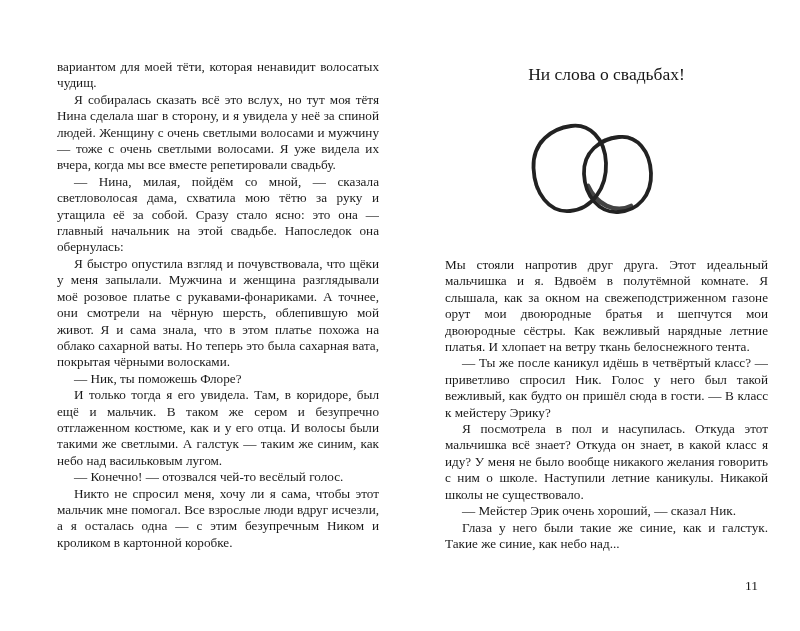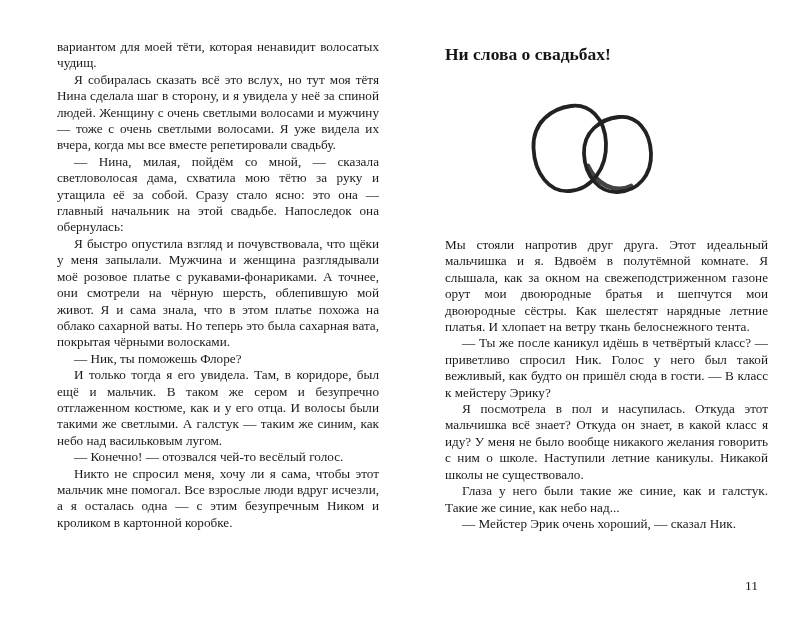--- a/index.html
+++ b/index.html
@@ -10,42 +10,42 @@
   body {
     width: 800px;
     height: 631px;
     position: relative;
     font-family: "Liberation Serif", "DejaVu Serif", serif;
     color: #1a1a1a;
     overflow: hidden;
   }
   .page {
     position: absolute;
-    top: 39px;
+    top: 59px;
   }
   .page-left  { left: 57px;  width: 322px; }
   .page-right { left: 445px; width: 323px; }
 
   .page p {
     margin: 0;
     font-size: 13.2px;
     line-height: 16.4px;
     text-align: justify;
     text-indent: 17px;
     hyphens: auto;
     -webkit-hyphens: auto;
   }
   .page p.flush { text-indent: 0; }
 
   .chapter-title {
     margin: 3px 0 0 0;
     font-size: 17.5px;
     line-height: 24px;
-    text-align: left;
-    font-weight: bold;
+    text-align: center;
+    font-weight: normal;
     color: #161616;
   }
 
   .illustration {
     margin: 36px 0 0 85px;
     width: 126px;
     height: 110px;
   }
 
   .first-body-paragraph { margin-top: 25px !important; }
@@ -85,20 +85,20 @@
       <path d="M 10,19 C 3,31 1.5,51 6.5,67" stroke="#222222" stroke-width="1.6" stroke-linecap="round" opacity="0.45" fill="none"></path>
 
       <path d="M 89,15 C 107,13 120,29 121,51 C 122,73 108,89 88,90 C 69,91 55,74 54,52 C 53,30 70,17 89,15 Z" stroke="#222222" stroke-width="3.8" stroke-linecap="round" fill="none"></path>
 
       <path d="M 58,64 C 66,82 85,92 101,84" stroke="#222222" stroke-width="4.6" stroke-linecap="round" opacity="0.85" fill="none"></path>
 
       <path d="M 71,19 C 81,13 96,12 106,18" stroke="#222222" stroke-width="1.6" stroke-linecap="round" opacity="0.45" fill="none"></path>
     </svg>
   </div>
 
-  <p class="flush first-body-paragraph">Мы стояли напротив друг друга. Этот идеальный мальчишка и я. Вдвоём в полутёмной комнате. Я слышала, как за окном на свежеподстриженном газоне орут мои двоюродные братья и шепчутся мои двоюродные сёстры. Как шелестят нарядные летние платья. И хлопает на ветру ткань белоснежного тента.</p>
+  <p class="flush first-body-paragraph">Мы стояли напротив друг друга. Этот идеальный мальчишка и я. Вдвоём в полутёмной комнате. Я слышала, как за окном на свежеподстриженном газоне орут мои двоюродные братья и шепчутся мои двоюродные сёстры. Как вежливый нарядные летние платья. И хлопает на ветру ткань белоснежного тента.</p>
   <p>— Ты же после каникул идёшь в четвёртый класс? — приветливо спросил Ник. Голос у него был такой вежливый, как будто он пришёл сюда в гости. — В класс к мейстеру Эрику?</p>
   <p>Я посмотрела в пол и насупилась. Откуда этот мальчишка всё знает? Откуда он знает, в какой класс я иду? У меня не было вообще никакого желания говорить с ним о школе. Наступили летние каникулы. Никакой школы не существовало.</p>
+  <p>— Мейстер Эрик очень хороший, — сказал Ник.</p>
   <p>Глаза у него были такие же синие, как и галстук. Такие же синие, как небо над...</p>
-  <p>— Мейстер Эрик очень хороший, — сказал Ник.</p>
 </div>
 
 <div class="page-number">11</div>
 
 </body></html>

